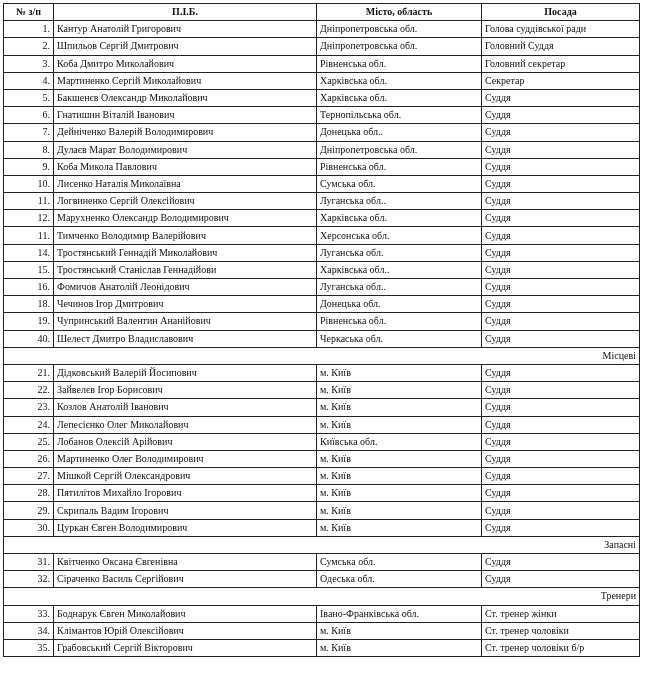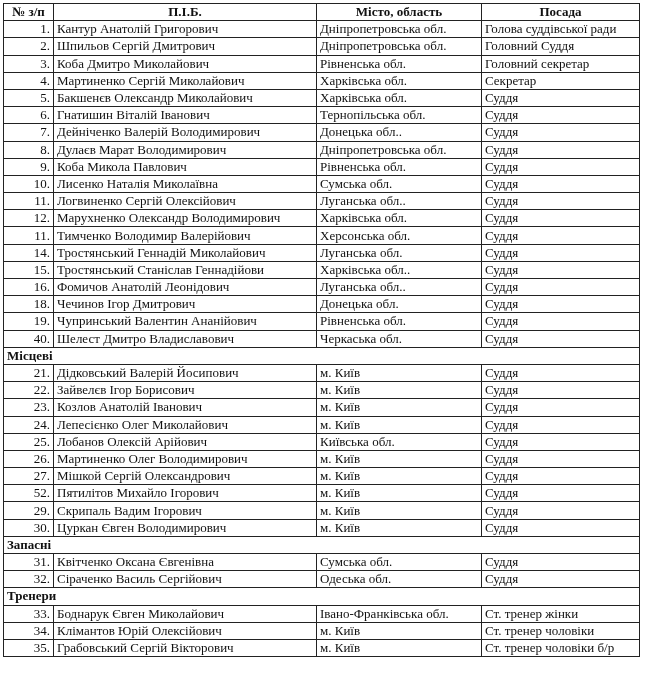--- a/index.html
+++ b/index.html
@@ -2,42 +2,42 @@
 <html><head>
 <meta charset="utf-8">
 <style>
   html, body { margin: 0; padding: 0; background: #ffffff; }
   body { width: 647px; height: 684px; overflow: hidden; position: relative; }
   table.roster {
     position: absolute; left: 3px; top: 3px;
     width: 636px;
     border-collapse: collapse;
     font-family: "Liberation Serif", "DejaVu Serif", serif;
-    font-size: 13px;
+    font-size: 10px;
     color: #111;
     table-layout: fixed;
   }
   table.roster td, table.roster th {
     border: 1px solid #222;
     height: 16.2px;
     padding: 0 3px;
     line-height: 16px;
     white-space: nowrap;
     overflow: hidden;
   }
   table.roster th { font-weight: bold; text-align: center; }
   col.c-num { width: 50px; }
   col.c-name { width: 263px; }
   col.c-city { width: 165px; }
   col.c-pos { width: 158px; }
   td.num { text-align: right; padding-right: 6px; }
   td.name { padding-left: 5px; }
   td.city { padding-left: 4px; }
   td.pos { text-align: left; }
-  td.section { font-weight: bold; text-align: left; padding-left: 3px; }
+  td.section { font-weight: normal; text-align: right; padding-left: 3px; }
 </style>
 </head>
 <body>
 
 <table class="roster">
   <colgroup>
     <col class="c-num">
       <col class="c-name">
       <col class="c-city">
       <col class="c-pos">
@@ -204,21 +204,21 @@
         <td class="city">м. Київ</td>
         <td class="pos">Суддя</td>
       </tr>
       <tr>
         <td class="num">27.</td>
         <td class="name">Мішкой Сергій Олександрович</td>
         <td class="city">м. Київ</td>
         <td class="pos">Суддя</td>
       </tr>
       <tr>
-        <td class="num">52.</td>
+        <td class="num">28.</td>
         <td class="name">Пятилітов Михайло Ігорович</td>
         <td class="city">м. Київ</td>
         <td class="pos">Суддя</td>
       </tr>
       <tr>
         <td class="num">29.</td>
         <td class="name">Скрипаль Вадим Ігорович</td>
         <td class="city">м. Київ</td>
         <td class="pos">Суддя</td>
       </tr>

